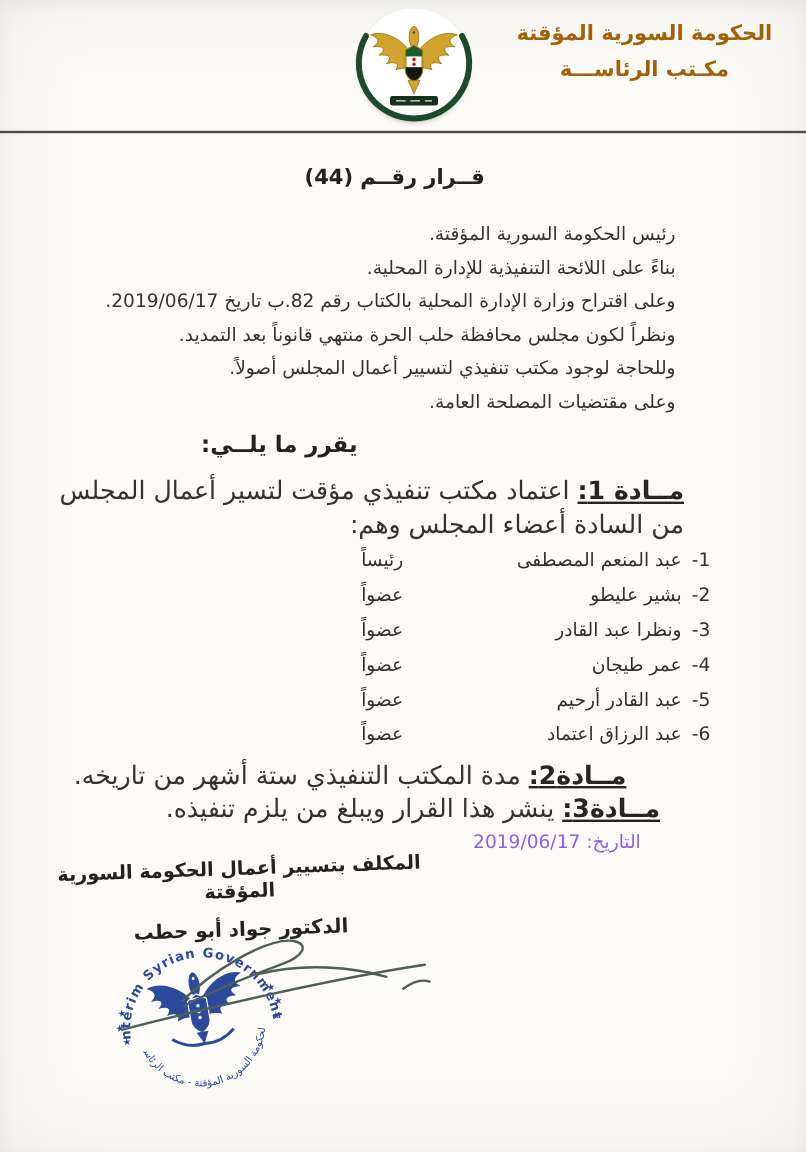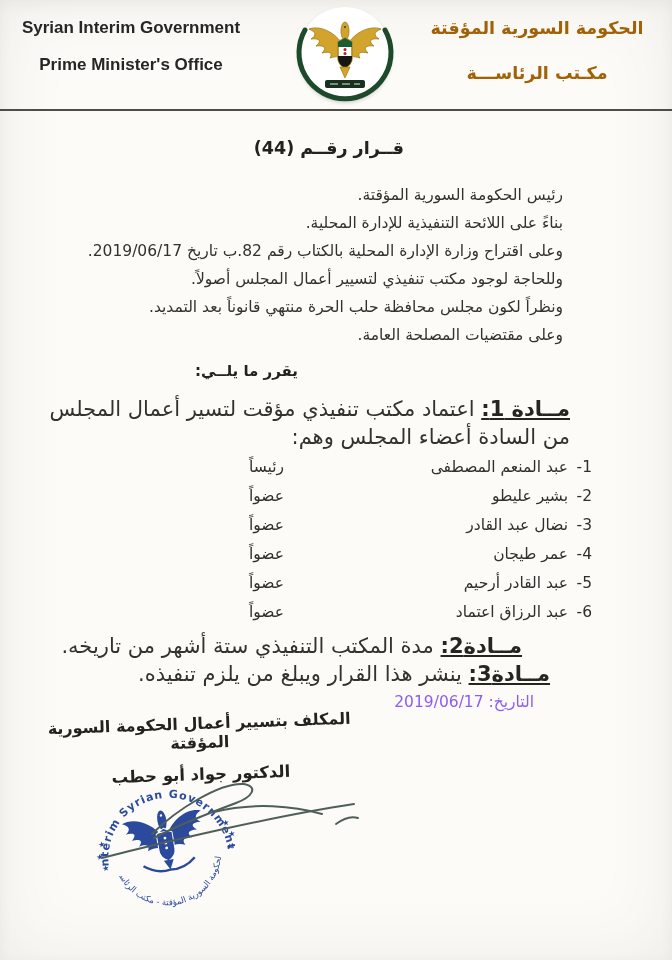--- a/index.html
+++ b/index.html
@@ -21,74 +21,70 @@
     font-weight:bold;font-size:17px;color:#272625;
   }
   .hdr-en .l1{margin-top:8px;}
   .hdr-en .l2{margin-top:17px;}
   .hdr-ar{
     position:absolute;right:14px;top:12px;width:242px;
     text-align:center;direction:rtl;
     font-weight:bold;font-size:17.5px;color:#a16207;
   }
   .hdr-ar .l1{margin-top:6px;letter-spacing:0;}
-  .hdr-ar .l2{margin-top:25px;}
+  .hdr-ar .l2{margin-top:10px;}
   .emblem{position:absolute;left:294px;top:4px;width:102px;height:106px;}
   .rule{position:absolute;left:0;top:109px;width:672px;height:2px;background:#4d4c49;}
 
   
   .doc-body{position:absolute;top:111px;left:0;width:600px;direction:rtl;}
   .title{
     font-size:17.5px;font-weight:bold;color:#23221f;
     text-align:right;padding-right:196px;
     margin:24px 0 0 0;line-height:26px;
   }
   .pre{
     font-size:15.5px;line-height:28px;margin:0;
     padding-right:37px;padding-left:16px;text-align:right;color:#33322f;
   }
   .pre.first{margin-top:20px;}
   .decree{
-    font-size:15px;font-weight:bold;color:#23221f;
+    font-size:19px;font-weight:bold;color:#23221f;
     text-align:right;padding-right:302px;
     margin:8px 0 0 0;line-height:28px;
   }
   .article{font-size:21px;line-height:28px;margin:10px 0 0 0;text-align:right;color:#33322f;}
   .art1{padding-right:30px;padding-left:16px;}
   .art2{margin-top:0;padding-right:78px;}
   .art3{margin-top:0;padding-right:50px;}
   .art-label{font-weight:bold;text-decoration:underline;color:#26251f;}
   .members{margin-top:7px;padding-right:8px;}
   .member-row{display:flex;align-items:baseline;height:29px;font-size:15.5px;color:#302f2c;}
   .m-num{width:24px;text-align:right;}
   .m-name{width:168px;}
-  .m-role{margin-right:116px;}
+  .m-role{margin-right:64px;}
   .date-line{font-size:15.5px;line-height:28px;margin:0;padding-right:66px;text-align:right;color:#8b5cf6;}
 
   
   .sig-block{
     position:absolute;top:714px;left:28px;width:344px;
     direction:rtl;text-align:center;transform:rotate(-2deg);
     font-weight:bold;color:#23221f;
   }
   .sig-block .s1{font-size:16px;}
   .sig-block .s2{font-size:16.5px;margin-top:13px;}
   .stamp-area{position:absolute;left:52px;top:770px;width:410px;height:170px;}
 
   svg{display:block;}
 </style>
 </head>
 <body>
 
 <div class="page">
 
-  <div class="hdr-en">
-    <div class="l1">Syrian Interim Government</div>
-    <div class="l2">Prime Minister's Office</div>
-  </div>
 
   <div class="emblem">
     <svg width="102" height="106" viewBox="0 0 102 106">
       <defs>
         <clipPath id="shieldClip">
             <path d="M51,34 L58,38 L58,54 Q58,60 51,64 Q44,60 44,54 L44,38 Z"></path>
           </clipPath>
         <path id="wingL" d="M49,41 C41,28 26,21 15,25 C22,28 23,31 17,35 C26,34 28,37 22,42 C31,41 33,44 28,49 C36,47 39,49 36,54 C43,52 47,52 50,55 Z"></path>
       </defs>
       <g style="filter:drop-shadow(0 3px 2px rgba(80,80,80,.35));">
@@ -126,22 +122,22 @@
   </div>
 
   <div class="rule"></div>
 
   <div class="doc-body">
     <div class="title">قــرار رقــم (44)</div>
 
     <p class="pre first">رئيس الحكومة السورية المؤقتة.</p>
     <p class="pre">بناءً على اللائحة التنفيذية للإدارة المحلية.</p>
     <p class="pre">وعلى اقتراح وزارة الإدارة المحلية بالكتاب رقم 82.ب تاريخ 2019/06/17.</p>
+    <p class="pre">ونظراً لكون مجلس محافظة حلب الحرة منتهي قانوناً بعد التمديد.</p>
     <p class="pre">وللحاجة لوجود مكتب تنفيذي لتسيير أعمال المجلس أصولاً.</p>
-    <p class="pre">ونظراً لكون مجلس محافظة حلب الحرة منتهي قانوناً بعد التمديد.</p>
     <p class="pre">وعلى مقتضيات المصلحة العامة.</p>
 
     <div class="decree">يقرر ما يلــي:</div>
 
     <p class="article art1">
       <span class="art-label">مــادة 1:</span>
       <span>اعتماد مكتب تنفيذي مؤقت لتسير أعمال المجلس من السادة أعضاء المجلس وهم:</span>
     </p>
 
     <div class="members">
@@ -150,21 +146,21 @@
         <span class="m-name">عبد المنعم المصطفى</span>
         <span class="m-role">رئيساً</span>
       </div>
       <div class="member-row">
         <span class="m-num">2-</span>
         <span class="m-name">بشير عليطو</span>
         <span class="m-role">عضواً</span>
       </div>
       <div class="member-row">
         <span class="m-num">3-</span>
-        <span class="m-name">نضال عبد القادر</span>
+        <span class="m-name">ونظرا عبد القادر</span>
         <span class="m-role">عضواً</span>
       </div>
       <div class="member-row">
         <span class="m-num">4-</span>
         <span class="m-name">عمر طيجان</span>
         <span class="m-role">عضواً</span>
       </div>
       <div class="member-row">
         <span class="m-num">5-</span>
         <span class="m-name">عبد القادر أرحيم</span>

